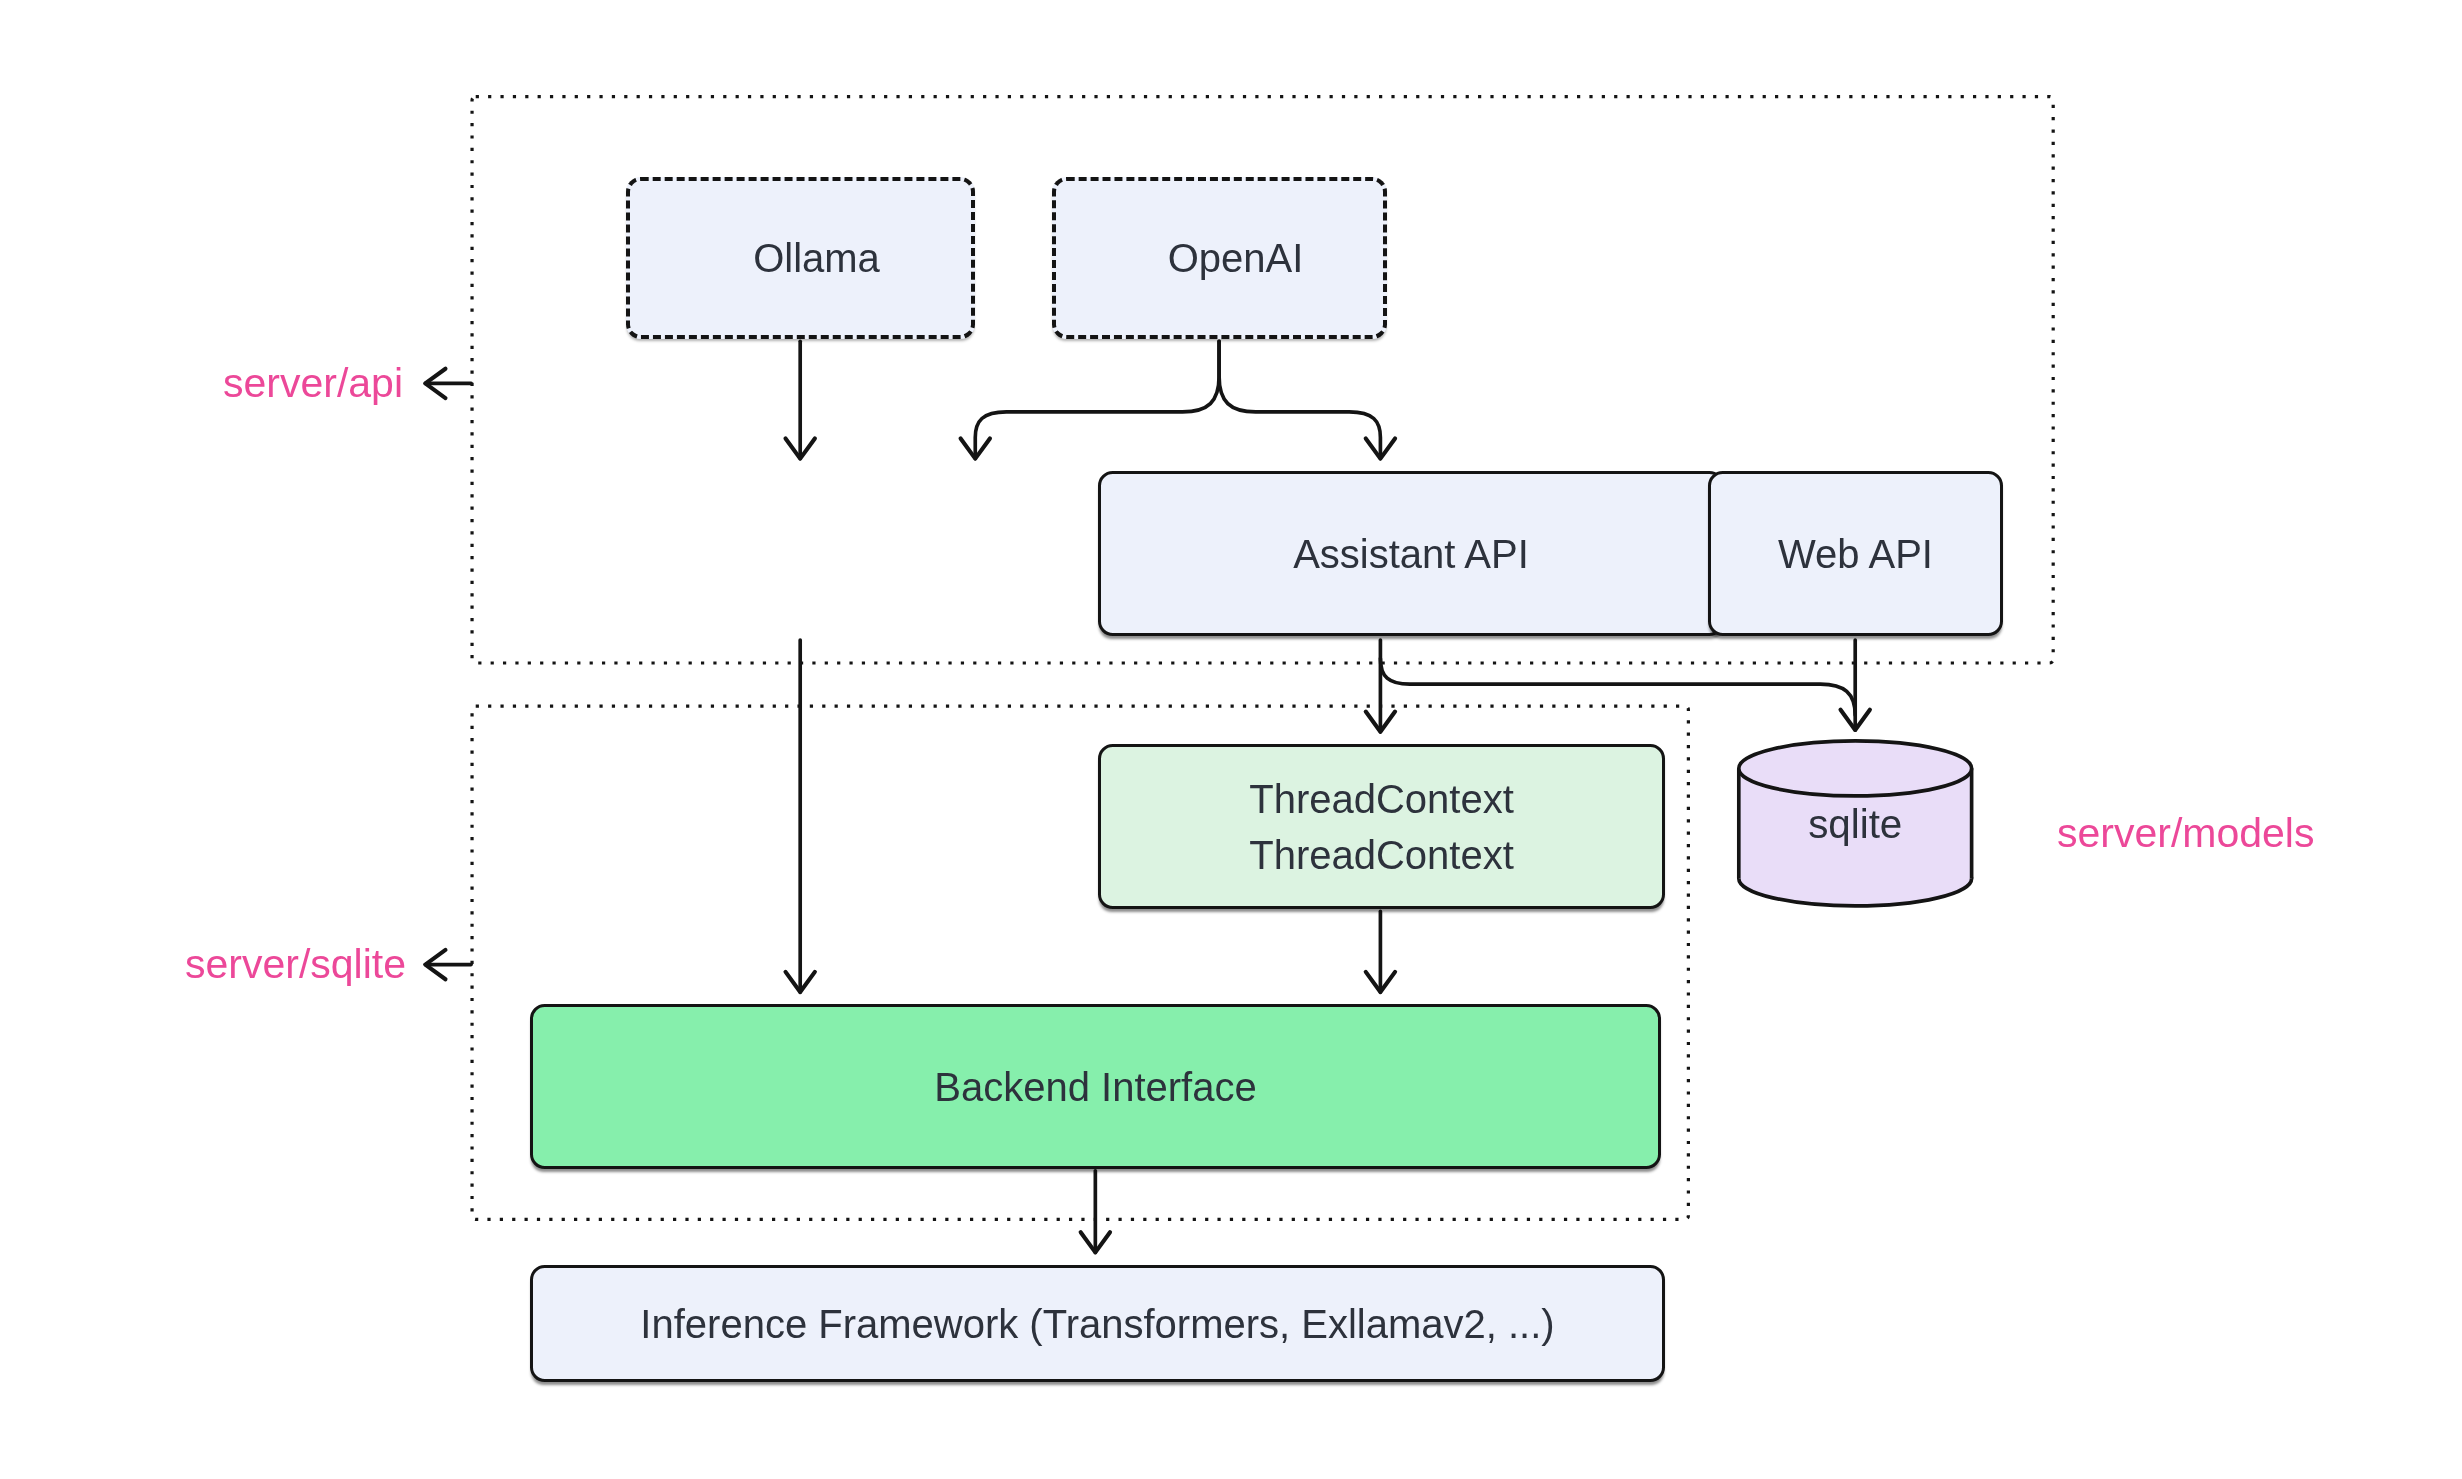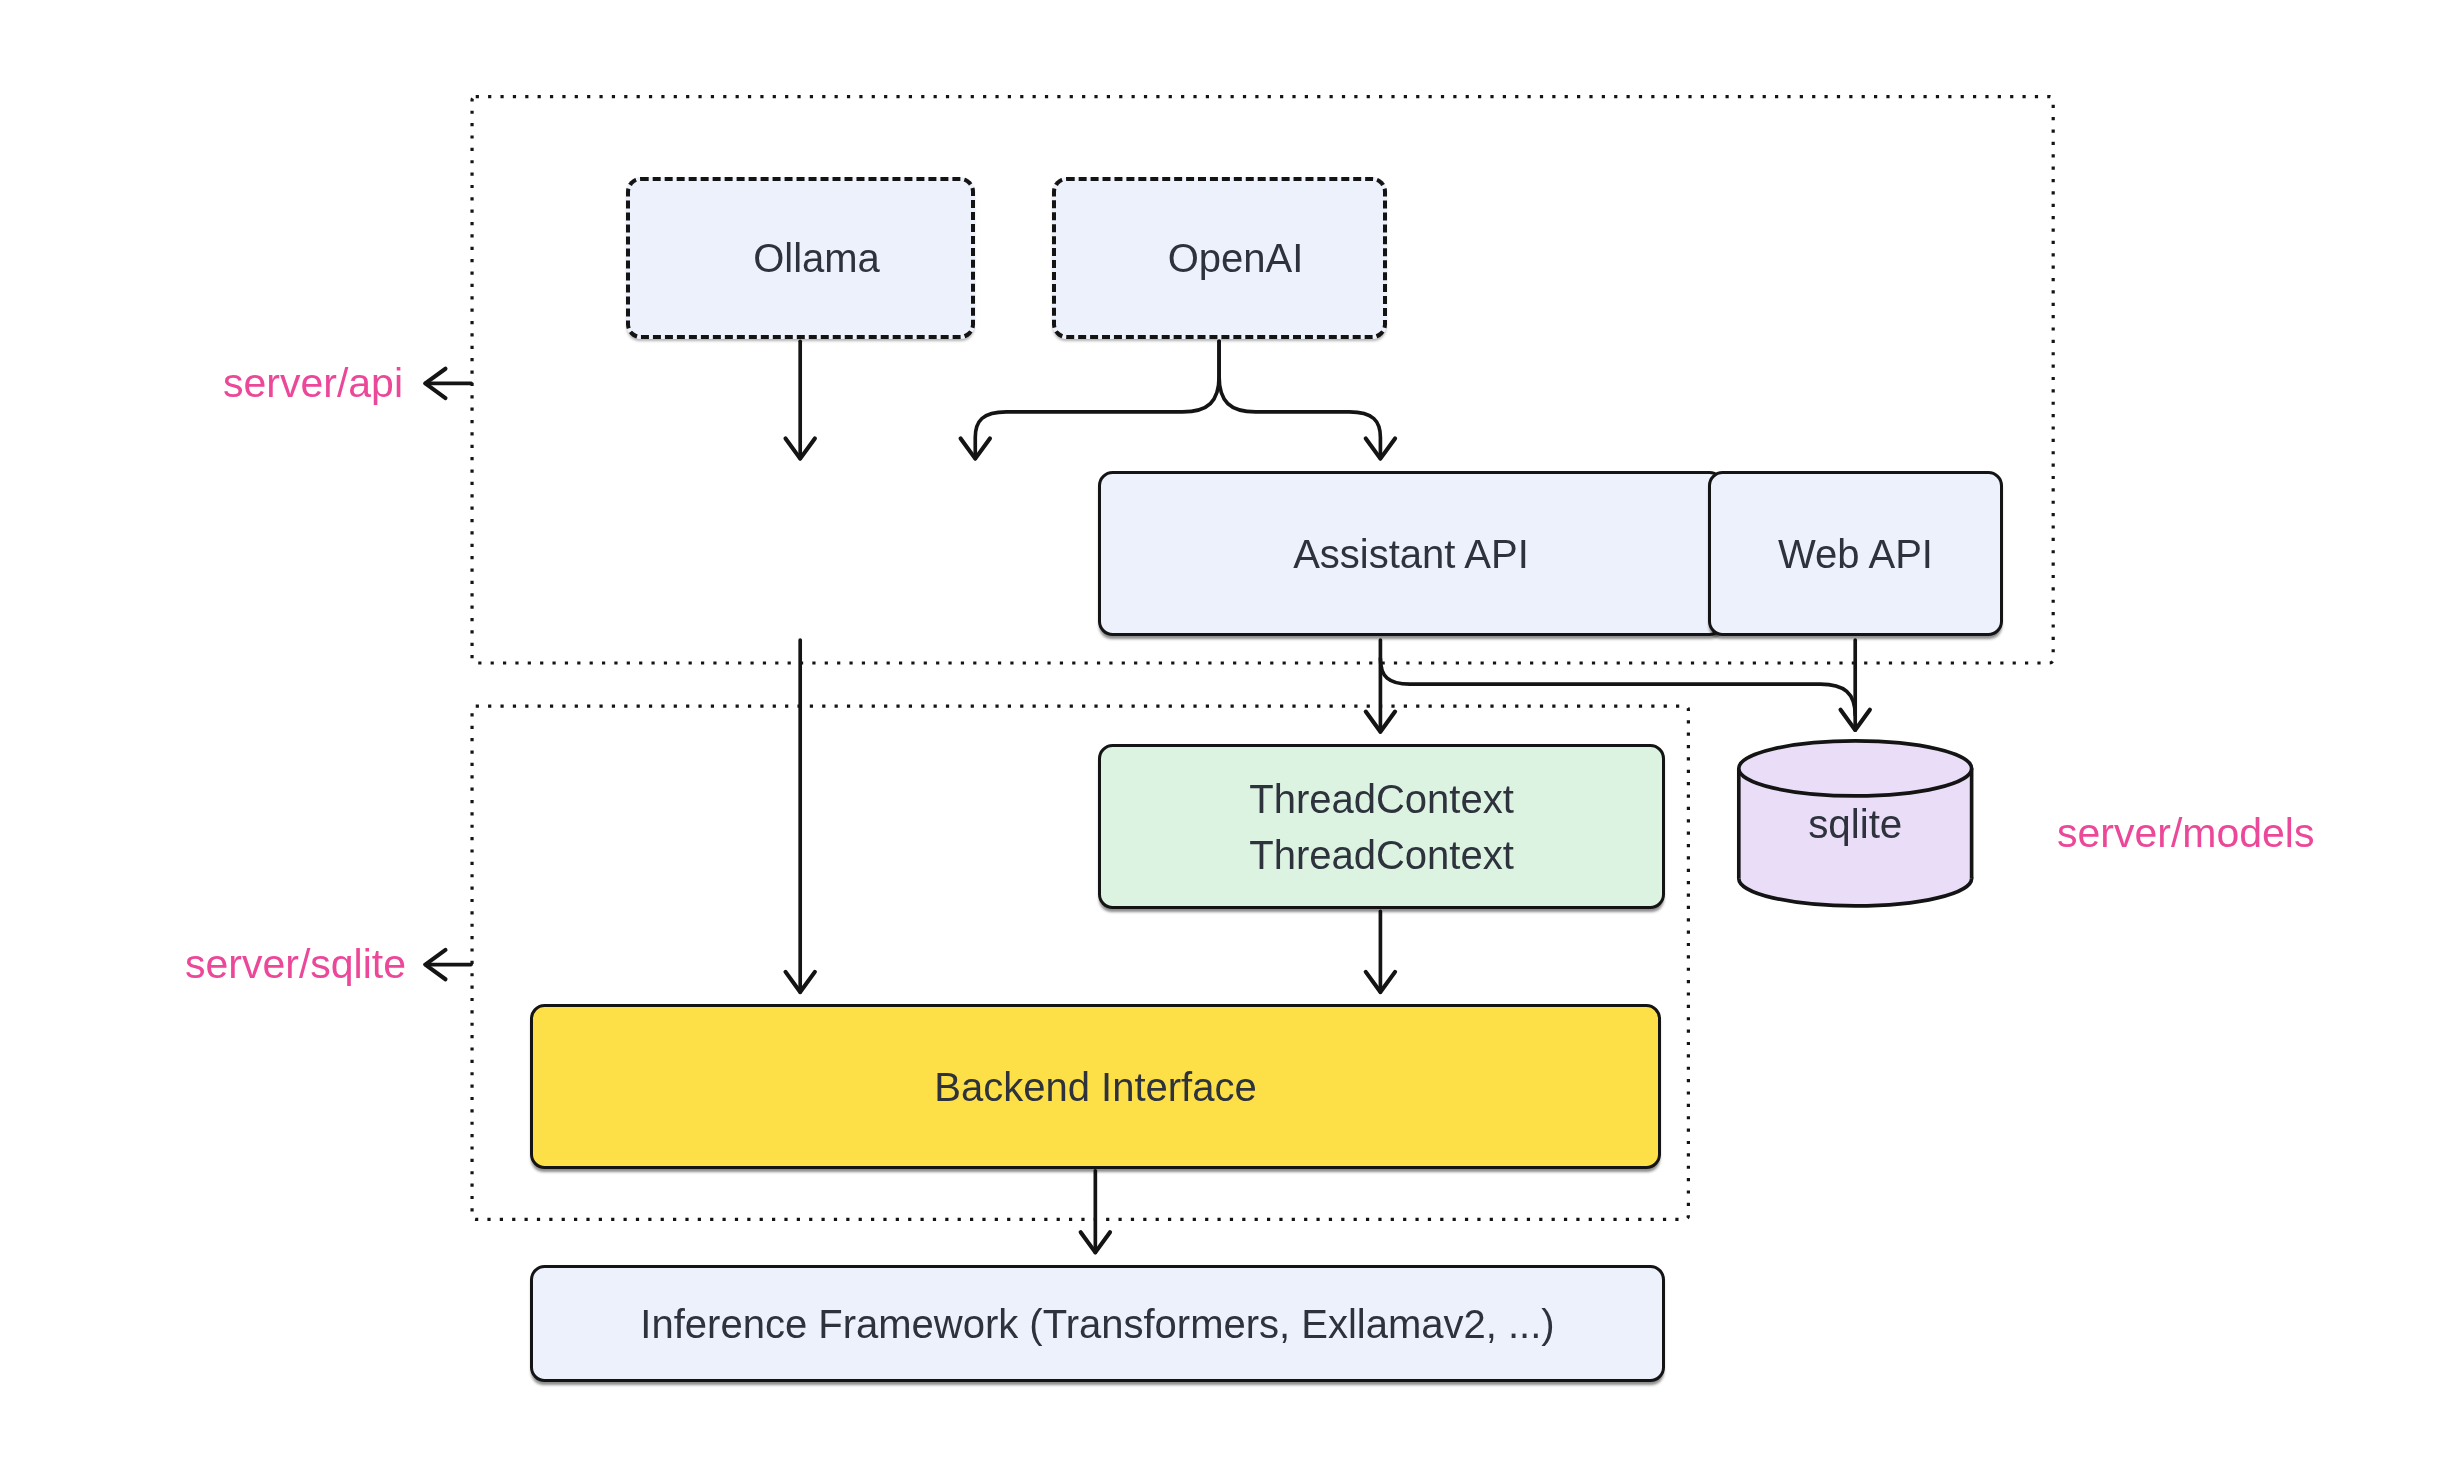--- a/index.html
+++ b/index.html
@@ -17,21 +17,21 @@
     align-items:center;
     justify-content:center;
     font-size:40px;
     color:#2d323c;
     text-align:center;
     line-height:1.4;
     box-shadow:0 4.6px 2.8px -1.8px rgba(0,0,0,0.45);
   }
   .node.dashed{border-style:dashed;border-width:4.6px;box-shadow:0 3.7px 2.8px -1.8px rgba(0,0,0,0.3);padding-left:32px;}
   .node.green{background:#dcf3e1;}
-  .node.yellow{background:#fde047;}
+  .node.yellow{background:#86efac;}
   .side-label{
     position:absolute;
     font-size:41px;
     color:#ec4899;
     height:53px;
     line-height:53px;
     white-space:nowrap;
   }
   .right-align{text-align:right;}
   .cyl-text{font-size:44px;fill:#2d323c;}

